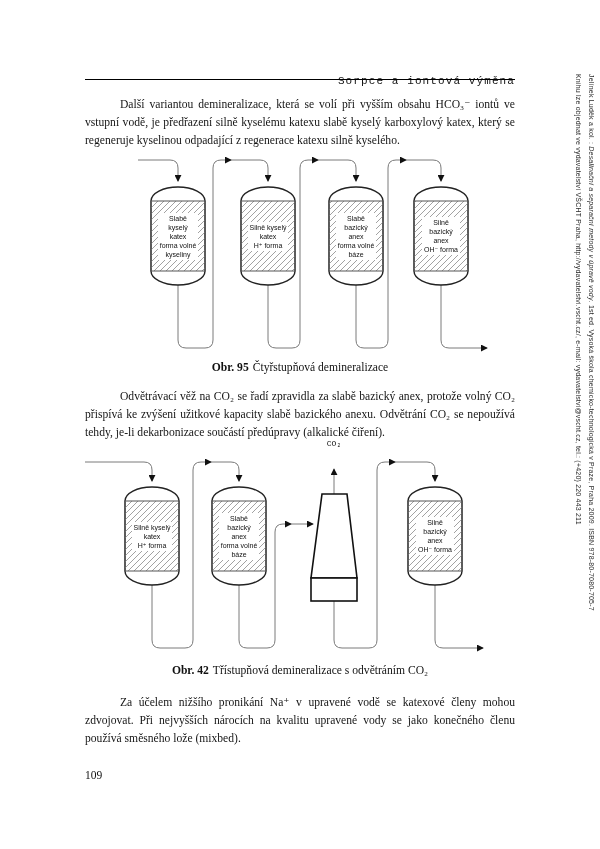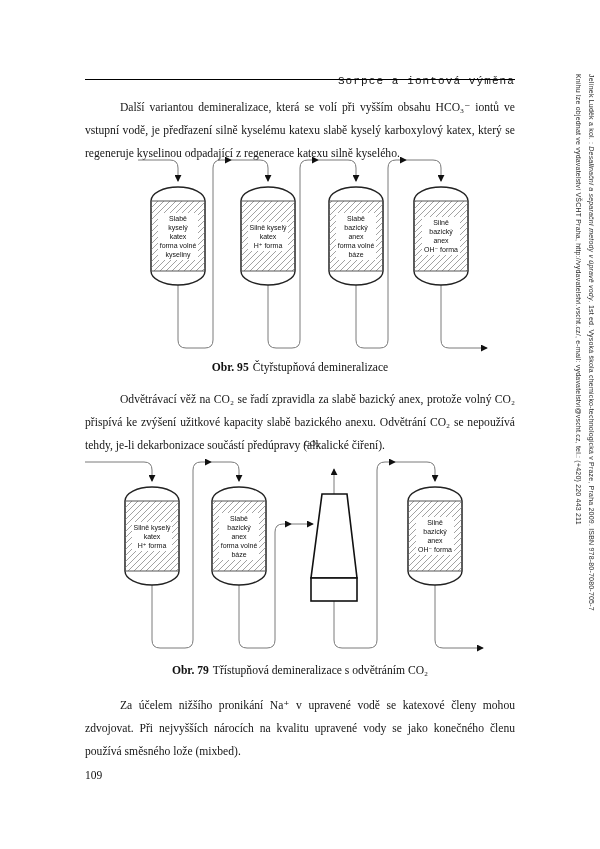--- a/index.html
+++ b/index.html
@@ -13,21 +13,21 @@
     position:absolute; top:75px; left:85px; width:430px;
     text-align:right; font-family:"Liberation Mono","DejaVu Sans Mono",monospace;
     font-size:11px; letter-spacing:1.1px; color:#111;
   }
   .head-rule {
     position:absolute; top:79px; left:85px; width:430px;
     border-top:1.6px solid #000;
   }
   .body-para {
     position:absolute; left:85px; width:430px;
-    font-size:11.6px; line-height:23px; text-align:justify;
+    font-size:11.6px; line-height:18px; text-align:justify;
     text-indent:35px; color:#151515;
   }
   .p1 { top:96px; }
   .p2 { top:388px; }
   .p3 { top:694px; }
   .caption {
     position:absolute; left:85px; width:430px; text-align:center;
     font-size:11.6px; color:#111;
   }
   .cap1 { top:361px; }
@@ -46,22 +46,22 @@
     position:absolute; width:54px; height:70px;
     display:flex; align-items:center; justify-content:center;
     pointer-events:none;
   }
   .vlabel span {
     background:#ffffff; white-space:pre-line; text-align:center;
     font-family:"Liberation Sans","DejaVu Sans",sans-serif;
     font-size:7px; line-height:9px; color:#111; padding:1px 2px;
   }
   .co2-label {
-    position:absolute; top:439px; left:304px; width:60px; 
-    font-family:Liberation Sans, sans-serif;
+    position:absolute; top:439px; left:304px; width:60px; text-align:center;
+    font-family:Liberation Mono, monospace;
     font-size:8px; color:#111;
   }
   .page-number {
     position:absolute; top:769px; left:85px; width:430px;
     font-size:11.5px; color:#111;
   }
   .sidebar {
     position:absolute; top:74px; right:2px; height:700px;
     writing-mode:vertical-rl;
     font-family:"Liberation Sans","DejaVu Sans",sans-serif;
@@ -188,21 +188,21 @@
 báze</span>
     </div>
   <div class="vlabel" style="left:408px; top:501px;">
       <span>Silně
 bazický
 anex
 OH⁻ forma</span>
     </div>
 
   <div class="caption cap2">
-    <span class="cap-label">Obr. 79</span><span class="cap-text">Třístupňová demineralizace s odvětráním CO₂</span>
+    <span class="cap-label">Obr. 42</span><span class="cap-text">Třístupňová demineralizace s odvětráním CO₂</span>
   </div>
 
   <p class="body-para p3">Za účelem nižšího pronikání Na⁺ v upravené vodě se katexové členy mohou zdvojovat. Při nejvyšších nárocích na kvalitu upravené vody se jako konečného členu používá směsného lože (mixbed).</p>
 
   <div class="page-number">109</div>
 
   <div class="sidebar">
     <div class="sline">
       <span>Jelínek Luděk a kol. : </span><span class="it">Desalinační a separační metody v úpravě vody</span><span>. 1st ed. Vysoká škola chemicko-technologická v Praze, Praha 2009. ISBN 978-80-7080-705-7</span>
     </div>

